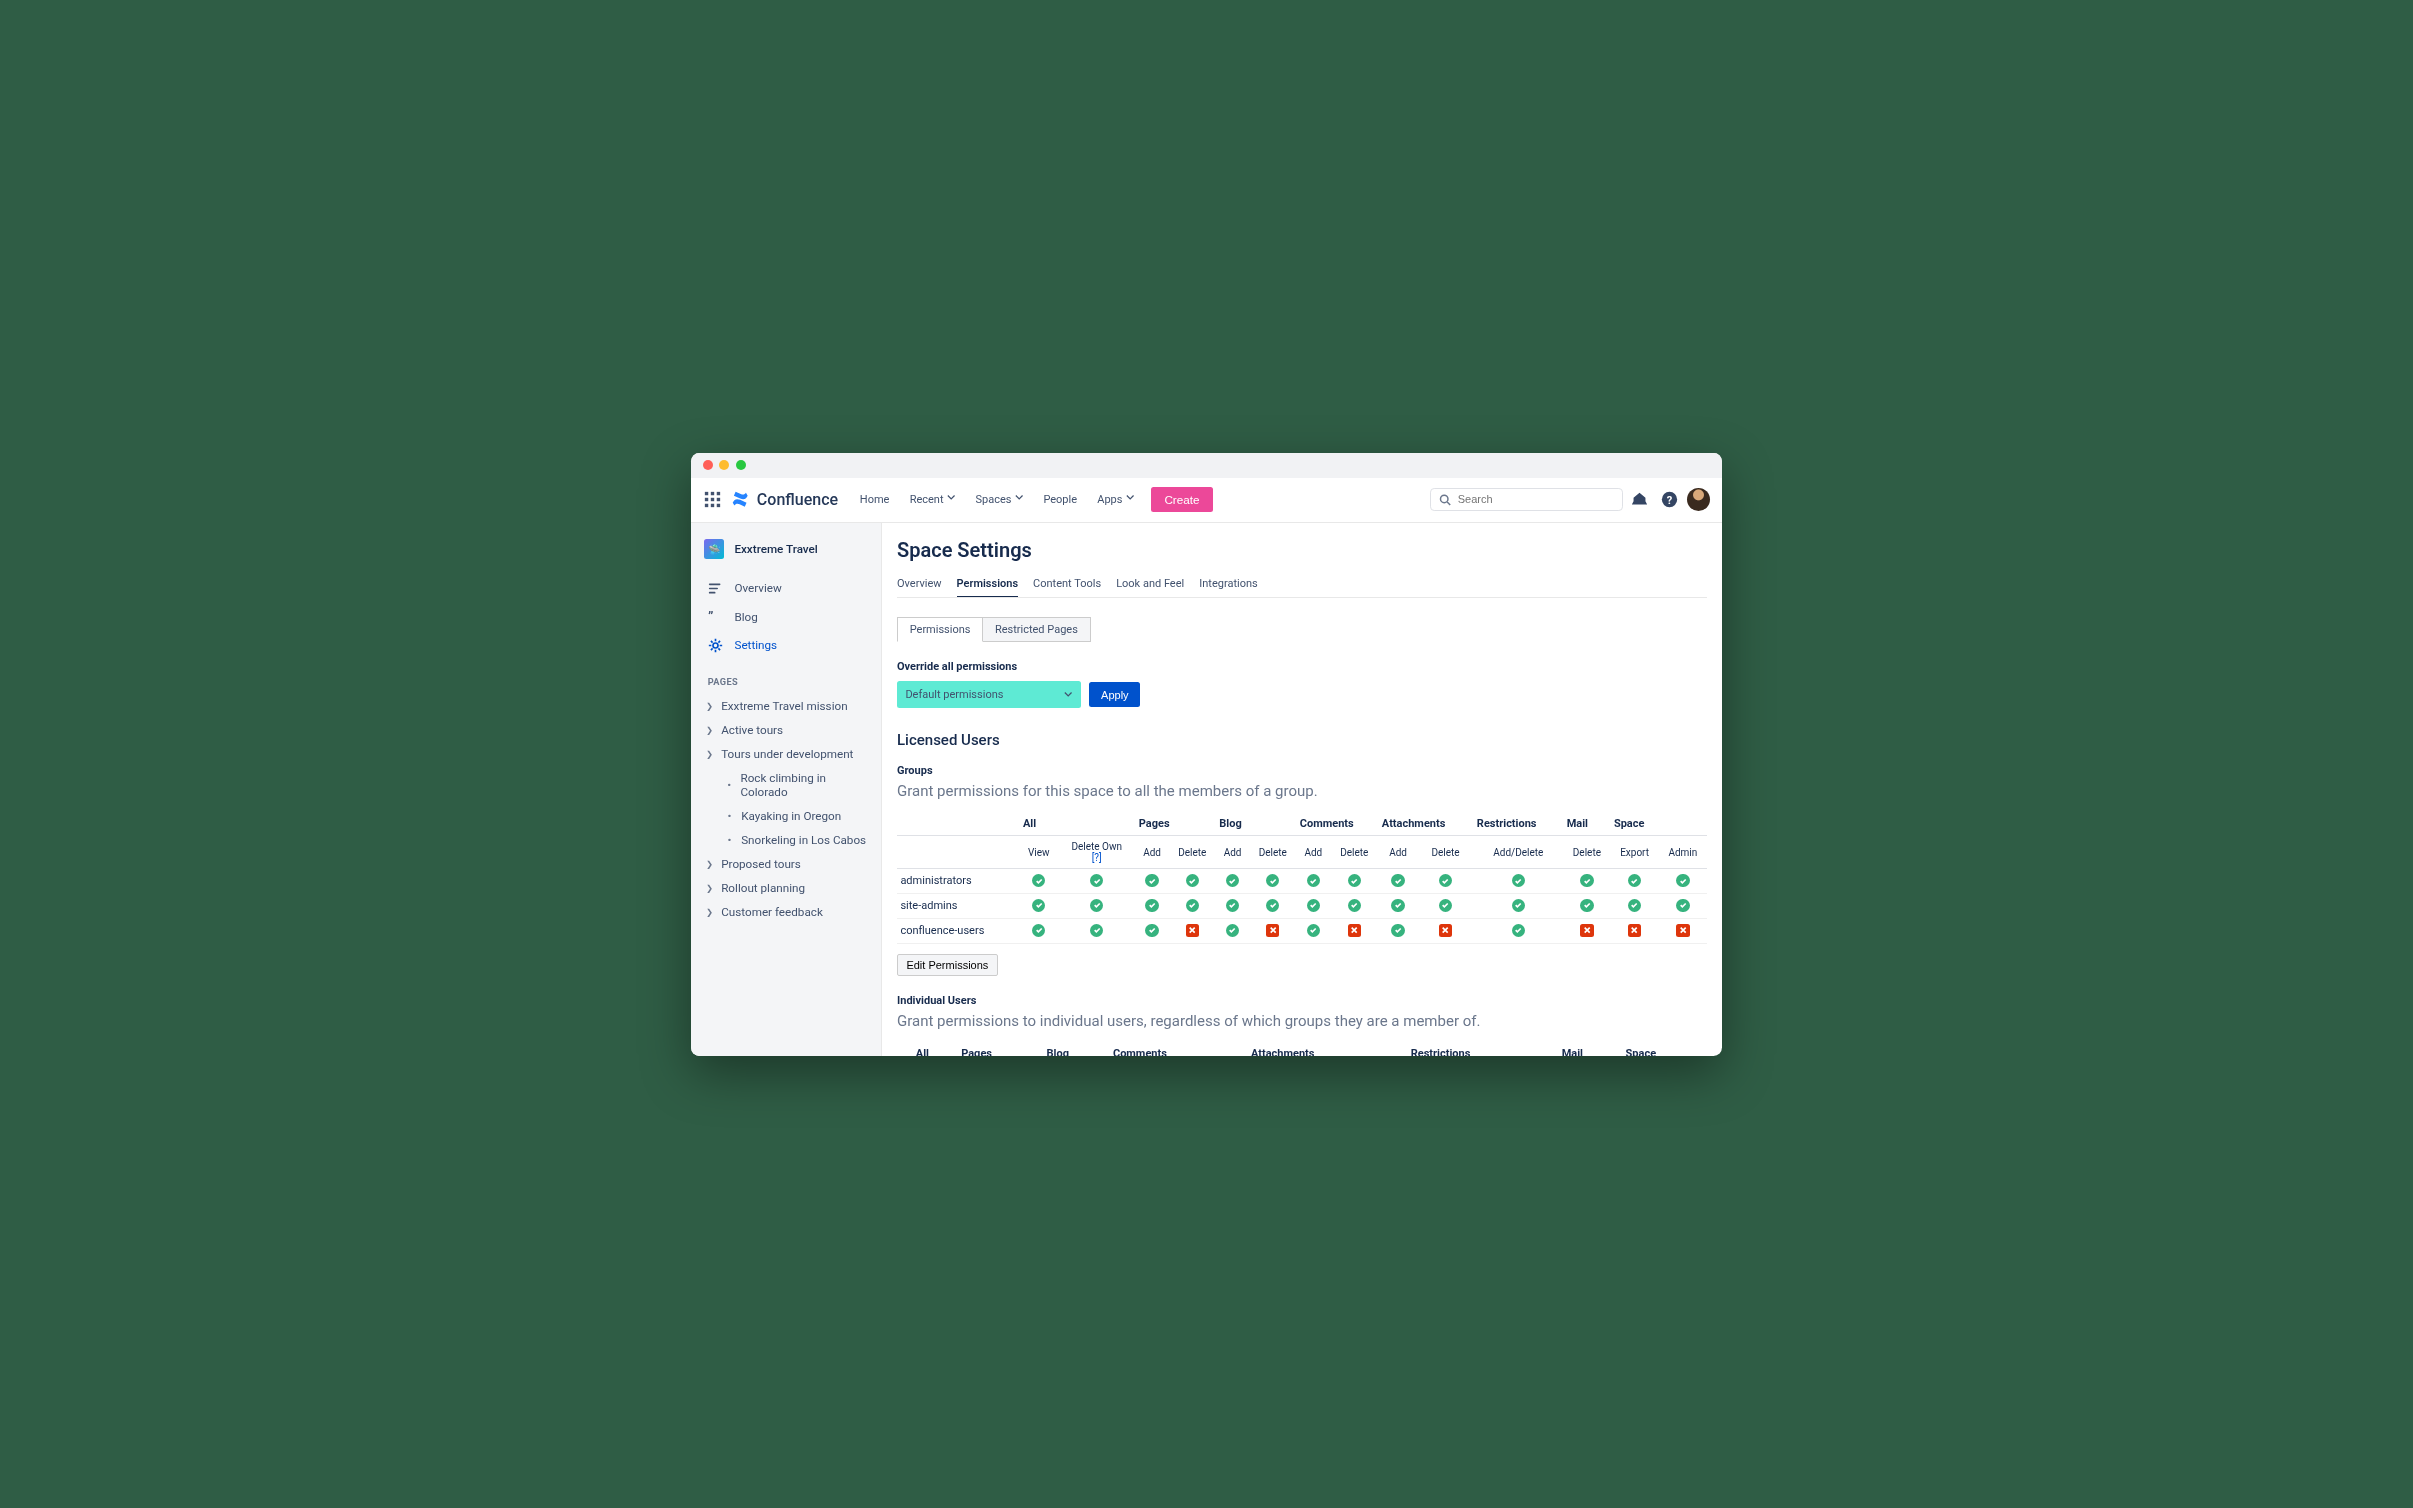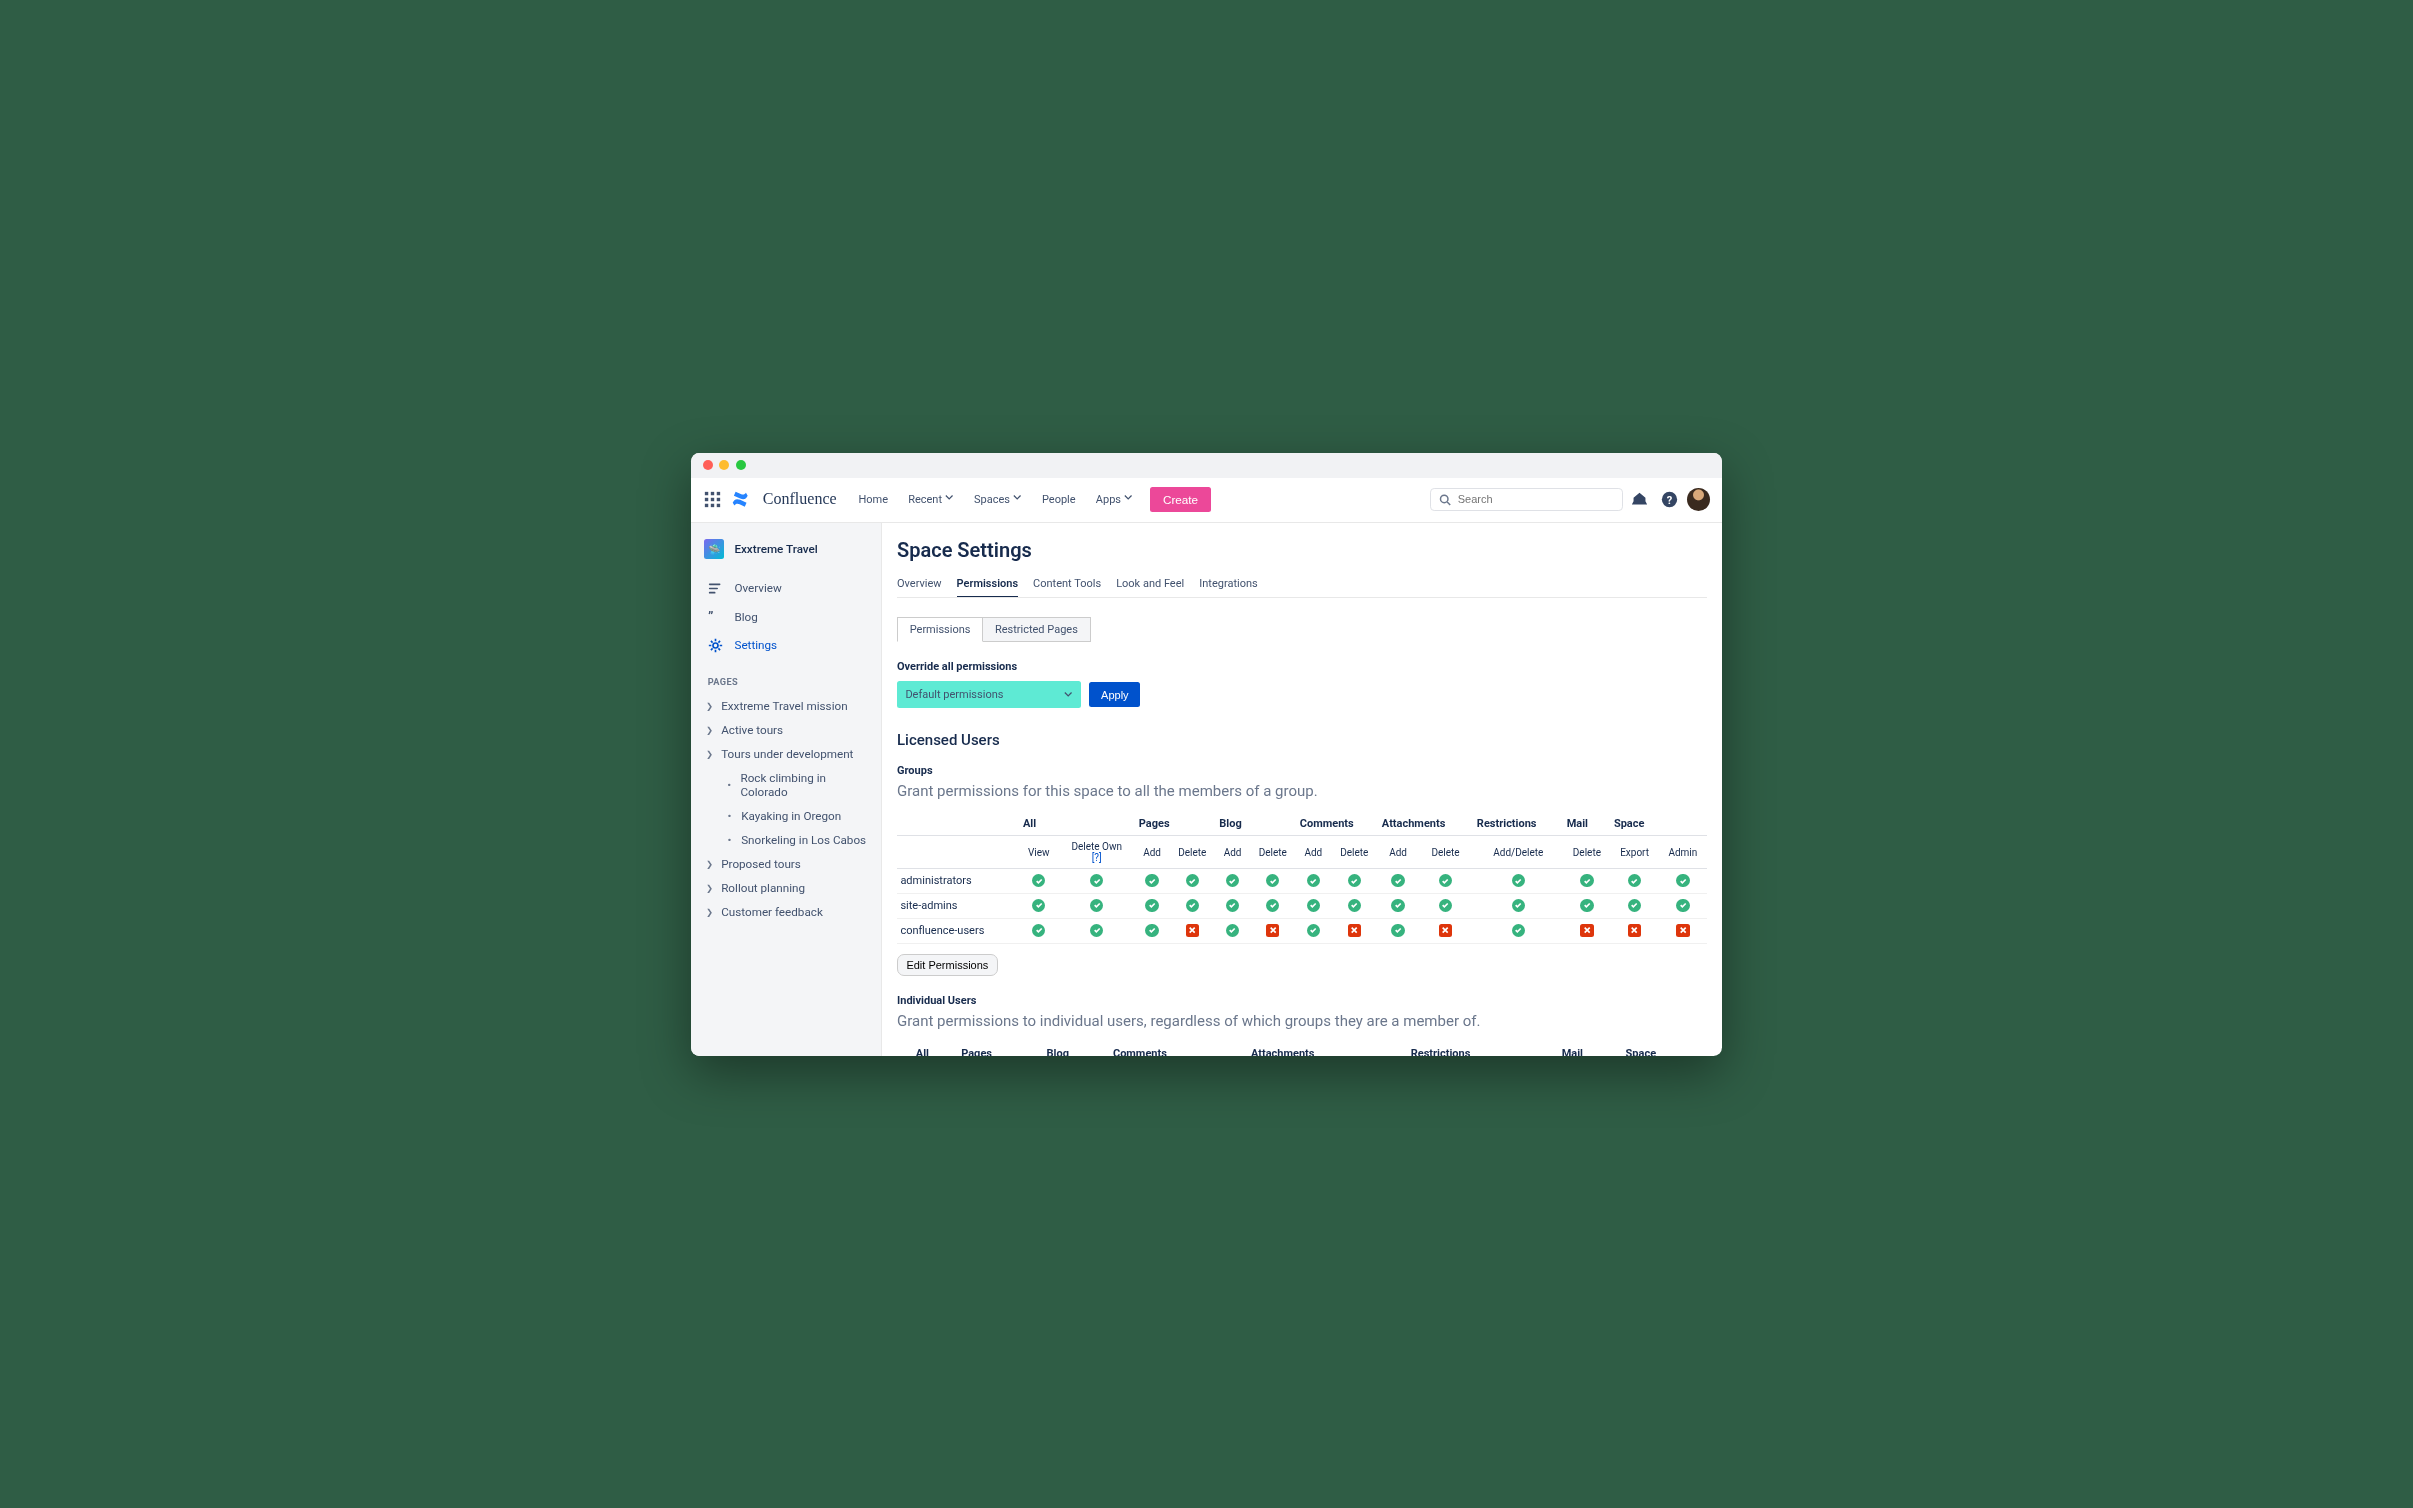--- a/index.html
+++ b/index.html
@@ -5,21 +5,21 @@
 * { box-sizing: border-box; margin: 0; padding: 0; }
 body { font-family: -apple-system, BlinkMacSystemFont, "Segoe UI", Roboto, sans-serif; background: #2f5d45; display: flex; align-items: center; justify-content: center; min-height: 100vh; }
 .window { width: 1031px; height: 603px; background: #fff; border-radius: 8.4px; overflow: hidden; box-shadow: 0 17px 50px rgba(0,0,0,.4); display: flex; flex-direction: column; }
 .titlebar { height: 25px; background: #f1f2f4; display: flex; align-items: center; padding: 0 11.7px; gap: 6.7px; }
 .dot { width: 10px; height: 10px; border-radius: 50%; }
 .dot.red { background: #ff5f57; }
 .dot.yellow { background: #febc2e; }
 .dot.green { background: #28c840; }
 .topnav { height: 45px; border-bottom: 0.8px solid #e8e8e8; display: flex; align-items: center; padding: 0 11.7px 0 8.4px; gap: 3.4px; }
 .app-switcher { width: 27px; height: 27px; display: flex; align-items: center; justify-content: center; border-radius: 2.5px; cursor: pointer; }
-.logo { display: flex; align-items: center; gap: 13px; margin-left: 1.7px; margin-right: 10px; cursor: pointer; font-family: Liberation Serif, serif; }
+.logo { display: flex; align-items: center; gap: 7px; margin-left: 1.7px; margin-right: 10px; cursor: pointer; }
 .logo-text { font-size: 16px; font-weight: 500; color: #253858; }
 .nav-item { padding: 5px 8.4px; font-size: 11px; color: #42526e; cursor: pointer; display: flex; align-items: flex-start; gap: 3.4px; border-radius: 2.5px; }
 .btn-primary { background: #ec4899; color: #fff; padding: 5.9px 13.4px; border-radius: 2.5px; font-size: 11.7px; font-weight: 500; cursor: pointer; border: none; margin-left: 5px; }
 .nav-spacer { flex: 1; }
 .search-box { display: flex; align-items: center; border: 1.7px solid #dfe1e6; border-radius: 4.2px; padding: 3.4px 8.4px; width: 193px; gap: 6.7px; }
 .search-box input { border: none; outline: none; font-size: 11px; width: 100%; color: #6b778c; }
 .icon-btn { width: 27px; height: 27px; display: flex; align-items: center; justify-content: center; cursor: pointer; border-radius: 50%; color: #344563; }
 .avatar { width: 23.5px; height: 23.5px; border-radius: 50%; background: radial-gradient(circle at 50% 30%, #d9a87a 25%, #3a2a1f 30%); cursor: pointer; }
 .body { flex: 1; display: flex; overflow: hidden; }
 .sidebar { width: 191px; background: #f4f5f7; border-right: 0.8px solid #e8e8e8; padding: 15px 8.4px; overflow-y: auto; }
@@ -51,21 +51,21 @@
 table { width: 100%; border-collapse: collapse; margin-top: 11.7px; font-size: 11px; }
 th { text-align: left; font-weight: 700; color: #172b4d; padding: 5px 3.4px; border-bottom: 0.8px solid #dfe1e6; }
 th.sub { font-weight: 400; color: #172b4d; font-size: 10px; text-align: center; }
 td { padding: 5px 3.4px; border-bottom: 0.8px solid #f0f0f0; color: #172b4d; text-align: center; }
 td.name { text-align: left; }
 tr.group-header th { font-size: 11px; }
 .perm-icon { display: inline-flex; width: 13.4px; height: 13.4px; border-radius: 50%; align-items: center; justify-content: center; }
 .perm-icon.yes { background: #36b37e; }
 .perm-icon.no { background: #de350b; border-radius: 2.5px; }
 .perm-icon svg { width: 8.4px; height: 8.4px; }
-.btn-edit { margin-top: 10px; padding: 4.2px 8.4px; font-size: 11px; border: 0.8px solid #ccc; background: #f4f5f7; border-radius: 7px; cursor: pointer; }
+.btn-edit { margin-top: 10px; padding: 4.2px 8.4px; font-size: 11px; border: 0.8px solid #ccc; background: #f4f5f7; border-radius: 2px; cursor: pointer; }
 .help-link { color: #0052cc; font-size: 10px; display: block; text-align: center; }
 </style>
 </head>
 <body>
 
 <div class="window">
   <div class="titlebar">
     <div class="dot red"></div>
     <div class="dot yellow"></div>
     <div class="dot green"></div>

